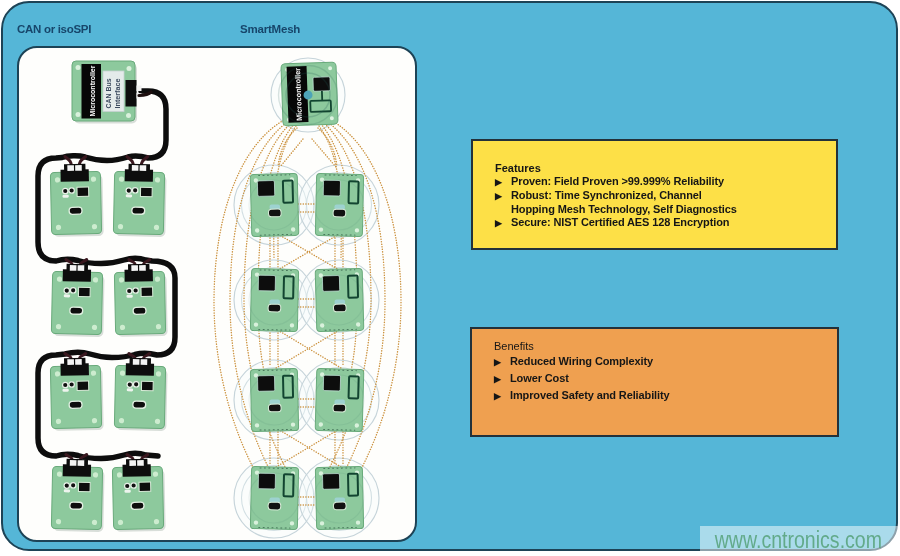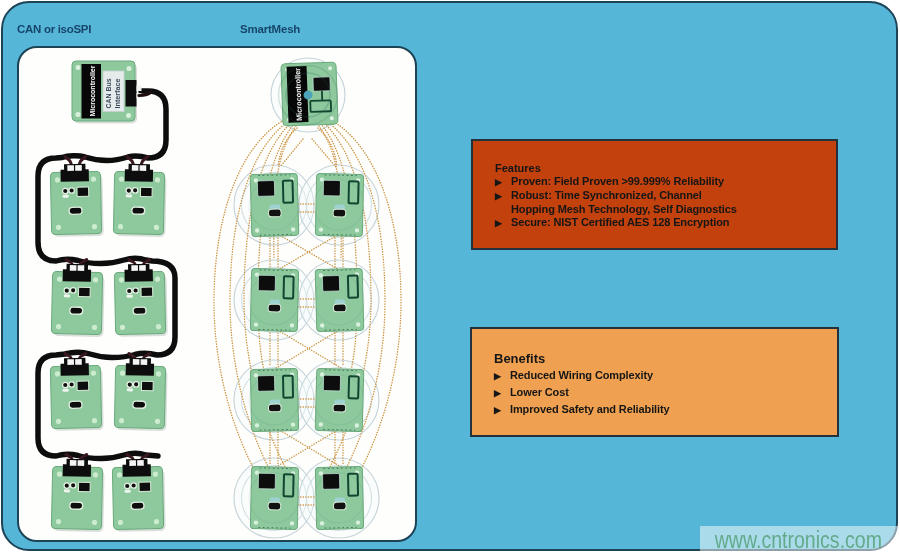--- a/index.html
+++ b/index.html
@@ -207,35 +207,35 @@
 
   <use href="#canboard" transform="translate(51,366) rotate(-1.2 25 31)"></use>
 
   <use href="#canboard" transform="translate(115,366) rotate(1.2 25 31)"></use>
 
   <use href="#canboard" transform="translate(52,467) rotate(1.2 25 31)"></use>
 
   <use href="#canboard" transform="translate(113,467) rotate(-1.2 25 31)"></use>
 </svg>
 
-<div class="abs" style="left:471px;top:139px;width:367px;height:111px;background:#c2410c;border:2px solid #23313a;box-sizing:border-box;color:#161616;">
+<div class="abs" style="left:471px;top:139px;width:367px;height:111px;background:#fde047;border:2px solid #23313a;box-sizing:border-box;color:#161616;">
 
   <div style="margin:21px 0 0 22px;font-size:11px;font-weight:bold;">Features</div>
 
   <div style="margin:1px 0 16px 22px;font-size:11px;font-weight:bold;line-height:13px;letter-spacing:-0.12px;">
     <div><span style="display:inline-block;width:16px;font-size:9px;">▶</span>Proven: Field Proven &gt;99.999% Reliability</div>
     <div><span style="display:inline-block;width:16px;font-size:9px;">▶</span>Robust: Time Synchronized, Channel</div>
     <div><span style="display:inline-block;width:16px;"></span>Hopping Mesh Technology, Self Diagnostics</div>
     <div><span style="display:inline-block;width:16px;font-size:9px;">▶</span>Secure: NIST Certified AES 128 Encryption</div>
   </div>
 </div>
 
 <div class="abs" style="left:470px;top:327px;width:369px;height:110px;background:#efa050;border:2px solid #23313a;box-sizing:border-box;color:#161616;">
 
-  <div style="margin:22px 0 0 22px;font-size:13px;font-weight:bold;">Benefits</div>
+  <div style="margin:11px 0 0 22px;font-size:11px;font-weight:normal;">Benefits</div>
 
   <div style="margin:1px 0 0 22px;font-size:11px;font-weight:bold;line-height:16px;letter-spacing:-0.12px;">
     <div><span style="display:inline-block;width:16px;font-size:9px;">▶</span>Reduced Wiring Complexity</div>
     <div><span style="display:inline-block;width:16px;font-size:9px;">▶</span>Lower Cost</div>
     <div><span style="display:inline-block;width:16px;font-size:9px;">▶</span>Improved Safety and Reliability</div>
   </div>
 </div>
 
 <div class="abs" style="left:700px;top:526px;width:200px;height:25px;background:rgba(255,255,255,0.5);"></div>
 

